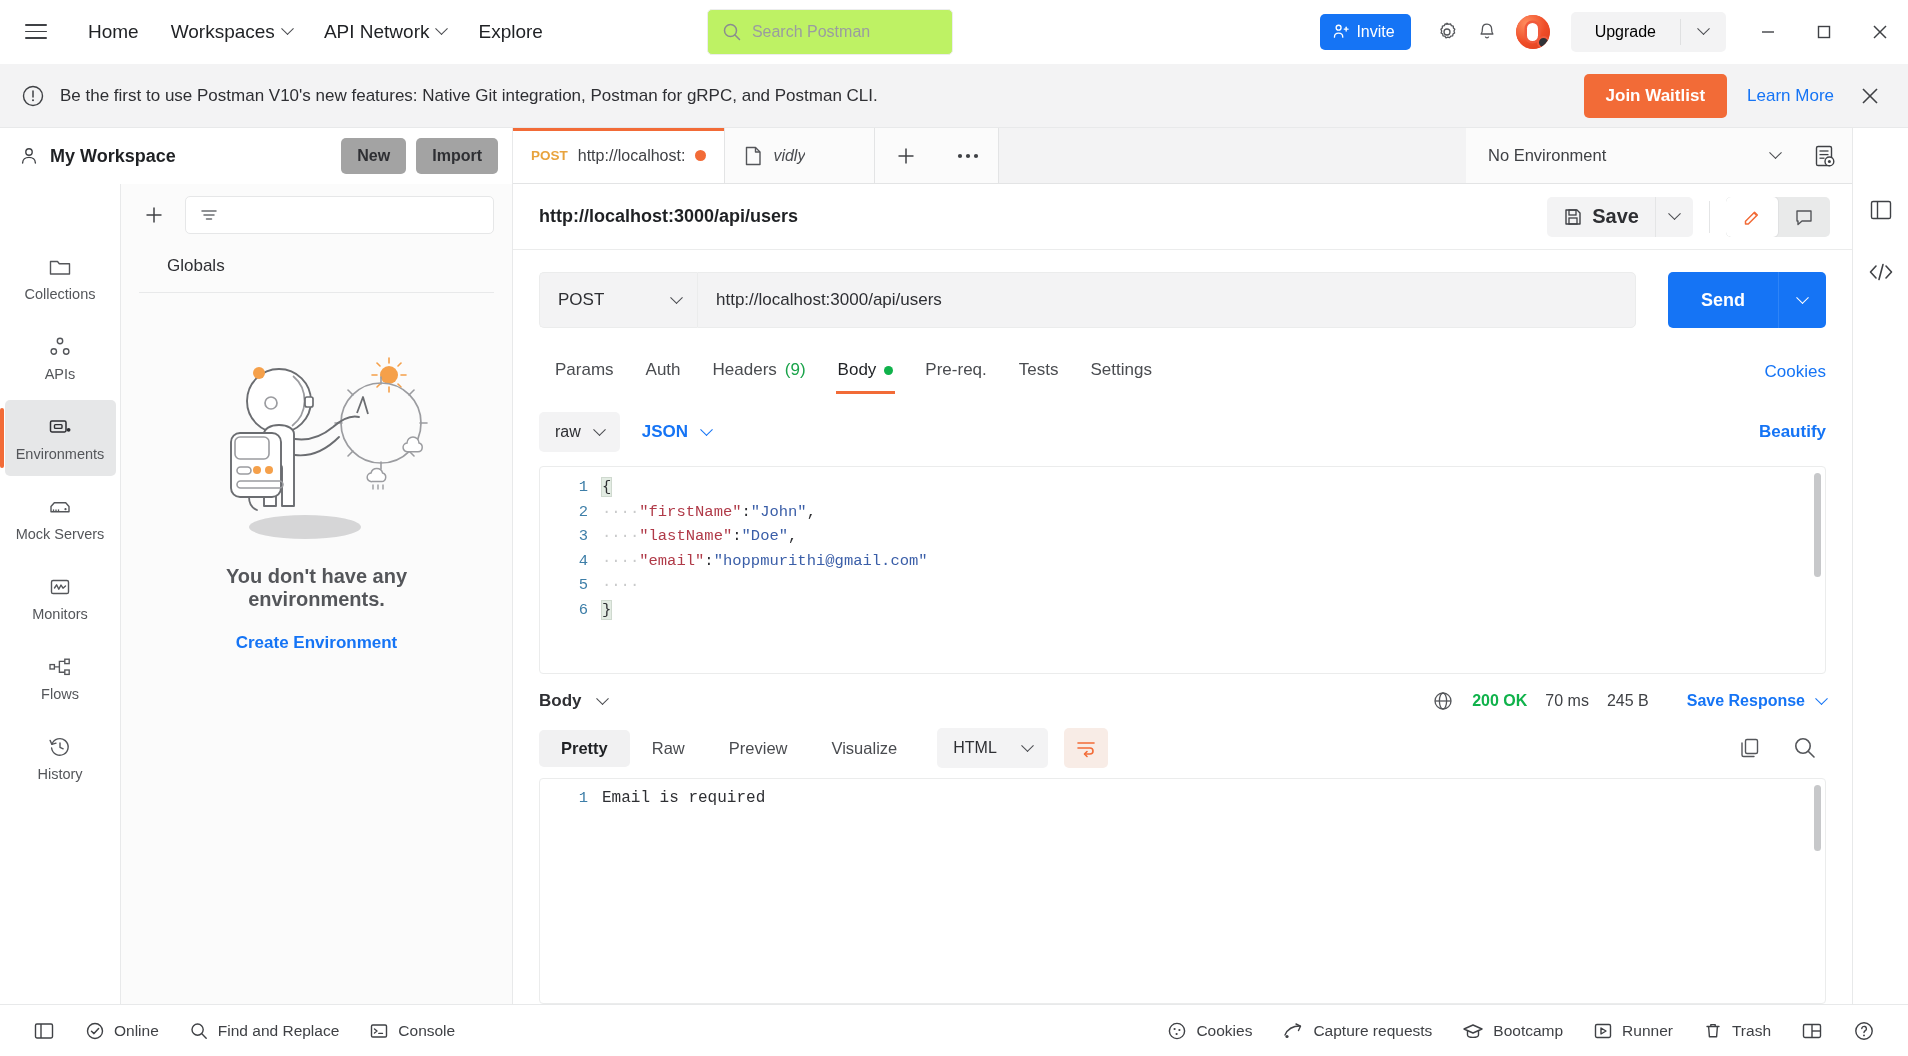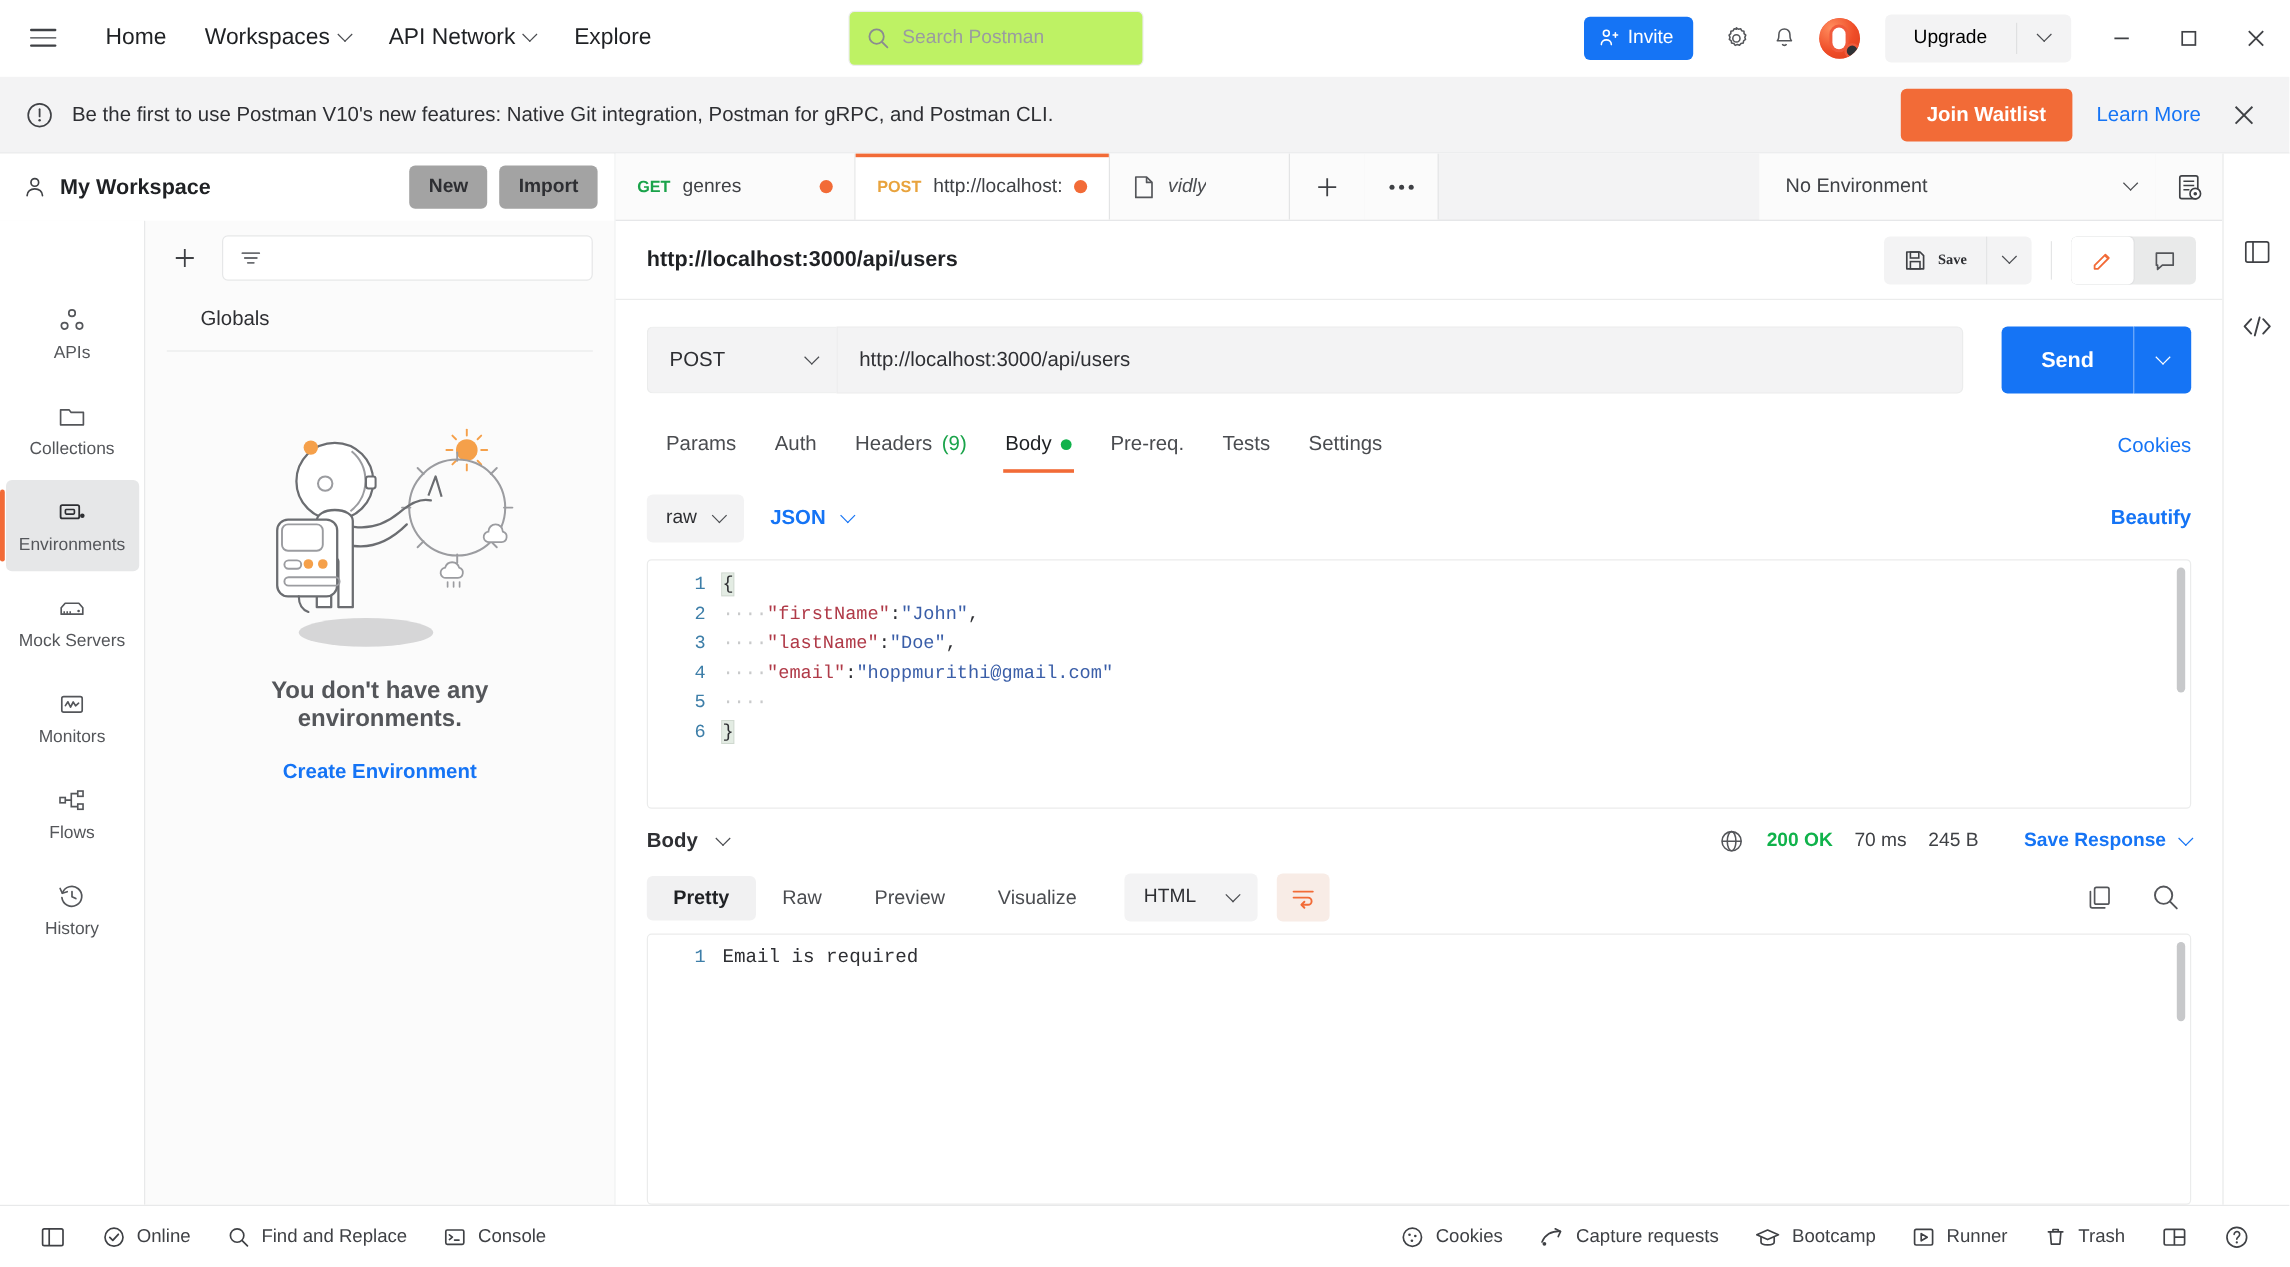--- a/index.html
+++ b/index.html
@@ -181,21 +181,21 @@
   .env-eye { width: 56px; display:flex; align-items:center; justify-content:center; cursor:pointer; background:#fbfbfb;}
 
   
   .url-header {
     height: 66px; flex:0 0 66px; display: flex; align-items: center; padding: 0 22px 0 26px;
     border-bottom: 1px solid #ebecec;
   }
   .url-title { font-size: 18px; font-weight: bold; color: #1f2124; }
   .url-header-right { margin-left:auto; display:flex; align-items:center; gap: 0;}
   .save-group { display:flex; align-items:center; background:#f3f3f4; border-radius:5px; overflow:hidden; height:40px;}
-  .save-btn { display:flex; align-items:center; gap:9px; padding: 0 16px; font-size:12px; font-weight:bold; cursor:pointer; height:100%;font-family:Liberation Serif, serif;}
+  .save-btn { display:flex; align-items:center; gap:9px; padding: 0 16px; font-size:20px; font-weight:bold; cursor:pointer; height:100%;}
   .save-caret { padding: 0 14px; cursor:pointer; height:100%; display:flex; align-items:center; border-left:1px solid #e4e5e6;}
   .vdiv { width:1px; height:32px; background:#e4e5e6; margin: 0 16px; }
   .toggle-group { display:flex; background:#e9eaea; border-radius:5px; padding:0; overflow:hidden; height:40px;}
   .toggle-seg { width: 52px; display:flex; align-items:center; justify-content:center; cursor:pointer; }
   .toggle-seg.active { background:#ffffff; border-radius:5px; box-shadow:0 0 0 1px #e0e1e2;}
 
   
   .req-area { flex:1; display:flex; flex-direction: column; min-height:0; padding: 0 26px; }
   .url-bar { display:flex; margin-top: 22px; gap: 16px; }
   .method-select {
@@ -449,35 +449,35 @@
         </div>
       </div>
 
       <div class="left-body">
 
         <div class="rail">
 
           <div class="rail-item">
             <span>
               <svg width="26" height="26" viewBox="0 0 26 26">
+                  <path d="M3.5 7.5h7l1.8 2.2H22.5v10.3H3.5z" fill="none" stroke="#54565a" stroke-width="1.4" stroke-linejoin="round"></path>
+                </svg>
+            </span>
+            <span class="lbl">Collections</span>
+          </div>
+
+          <div class="rail-item">
+            <span>
+              <svg width="26" height="26" viewBox="0 0 26 26">
                   <circle cx="13" cy="7" r="2.7" fill="none" stroke="#54565a" stroke-width="1.4"></circle>
                   <circle cx="6.8" cy="17.5" r="2.7" fill="none" stroke="#54565a" stroke-width="1.4"></circle>
                   <circle cx="19.2" cy="17.5" r="2.7" fill="none" stroke="#54565a" stroke-width="1.4"></circle>
                 </svg>
             </span>
             <span class="lbl">APIs</span>
-          </div>
-
-          <div class="rail-item">
-            <span>
-              <svg width="26" height="26" viewBox="0 0 26 26">
-                  <path d="M3.5 7.5h7l1.8 2.2H22.5v10.3H3.5z" fill="none" stroke="#54565a" stroke-width="1.4" stroke-linejoin="round"></path>
-                </svg>
-            </span>
-            <span class="lbl">Collections</span>
           </div>
 
           <div class="rail-item active">
             <span>
               <svg width="26" height="26" viewBox="0 0 26 26">
                   <rect x="3.5" y="7" width="15.5" height="11" rx="1.4" fill="none" stroke="#2e2f33" stroke-width="1.5"></rect>
                   <rect x="7.5" y="10.6" width="7.5" height="3.8" rx="0.8" fill="none" stroke="#2e2f33" stroke-width="1.4"></rect>
                   <circle cx="21.6" cy="15.8" r="1.9" fill="#2e2f33"></circle>
                 </svg>
             </span>
@@ -616,25 +616,20 @@
             <div class="empty-title">You don't have any environments.</div>
             <div class="create-env">Create Environment</div>
           </div>
         </div>
       </div>
     </div>
 
     <div class="right-col">
 
       <div class="tabs-row">
-        <div class="req-tab" style="min-width:200px;">
-          <span class="method get">GET</span>
-          <span class="tab-name">genres</span>
-          <span class="dot-unsaved"></span>
-        </div>
         <div class="req-tab active" style="min-width:196px;">
           <span class="method post">POST</span>
           <span class="tab-name">http://localhost:</span>
           <span class="dot-unsaved"></span>
         </div>
         <div class="req-tab doc">
           <span>
             <svg width="20" height="22" viewBox="0 0 20 22">
                 <path d="M3.5 2.5h9l4.5 4.5v12.5h-13.5z" fill="none" stroke="#54565a" stroke-width="1.4" stroke-linejoin="round"></path>
                 <path d="M12.5 2.5v4.5H17" fill="none" stroke="#54565a" stroke-width="1.4" stroke-linejoin="round"></path>

